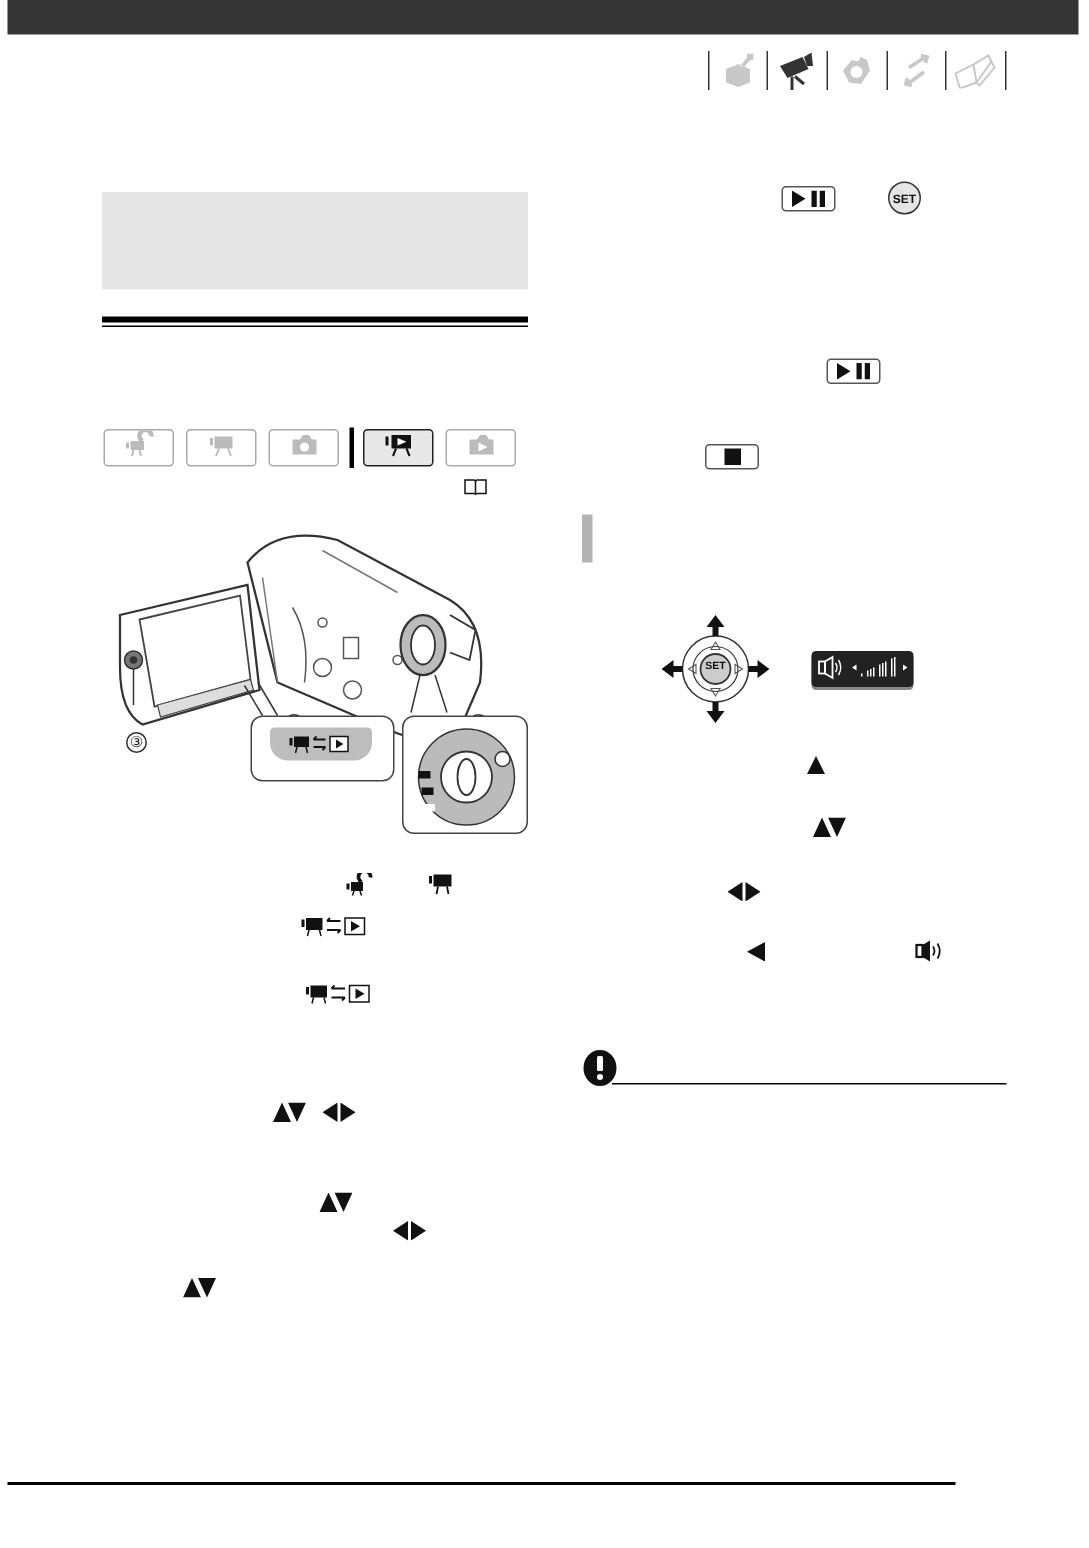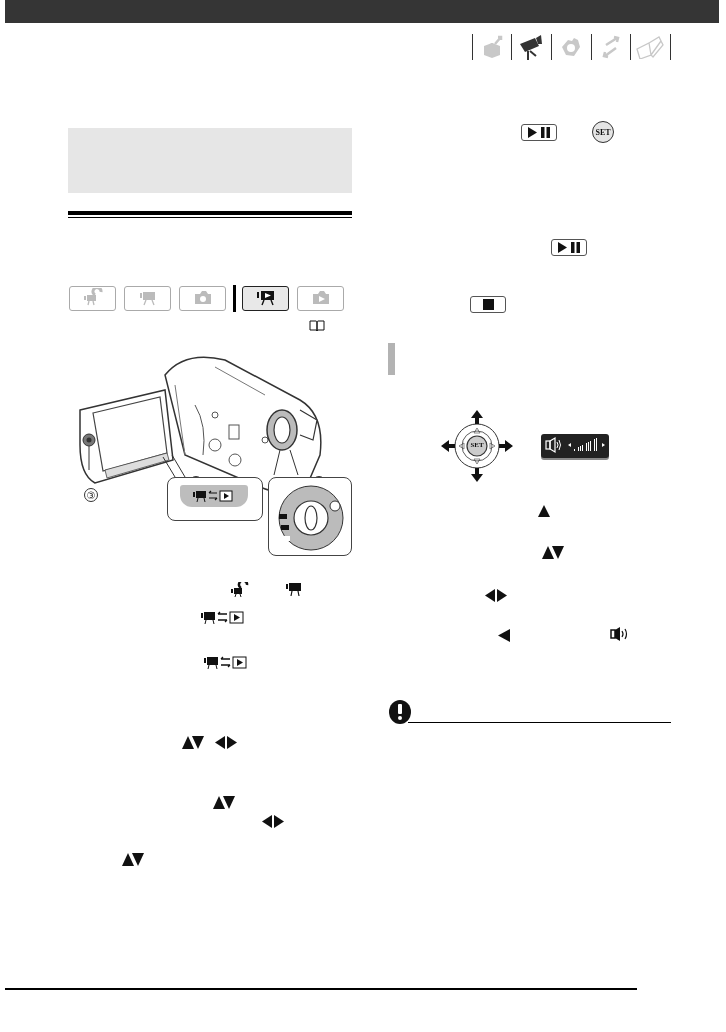--- a/index.html
+++ b/index.html
@@ -1,17 +1,17 @@
 <!DOCTYPE html>
 <html><head>
 <meta charset="utf-8">
 <style>
   html, body { margin:0; padding:0; background:#fff; }
   body { width:726px; height:1032px; position:relative; overflow:hidden; font-family:"Liberation Sans", sans-serif; color:#111; }
-  .abs { position:absolute;font-family:Liberation Serif, serif; }
+  .abs { position:absolute; }
   .header-bar { left:5px; top:0; width:714px; height:23px; background:#353535; }
   .nav-sep { width:1px; height:26px; background:#333; top:34px; }
   .nav-icon { top:34px; width:36px; height:26px; display:flex; align-items:center; justify-content:center; }
   .grey-box { left:68px; top:128px; width:284px; height:65px; background:#e6e6e6; }
   .rule-thick { left:68px; top:211px; width:284px; height:4px; background:#000; }
   .rule-thin { left:68px; top:217px; width:284px; height:1px; background:#000; }
   .mode-btn { top:286px; height:25px; border:1px solid #aaa; border-radius:3px; background:#fff; display:flex; align-items:center; justify-content:center; box-sizing:border-box; }
   .mode-btn.active { border:1.5px solid #222; background:#e8e8e8; }
   .mode-divider { left:233px; top:285px; width:3px; height:27px; background:#000; }
   .inline-btn { border:1px solid #555; border-radius:3px; background:#fff; display:flex; align-items:center; justify-content:center; box-sizing:border-box; }

